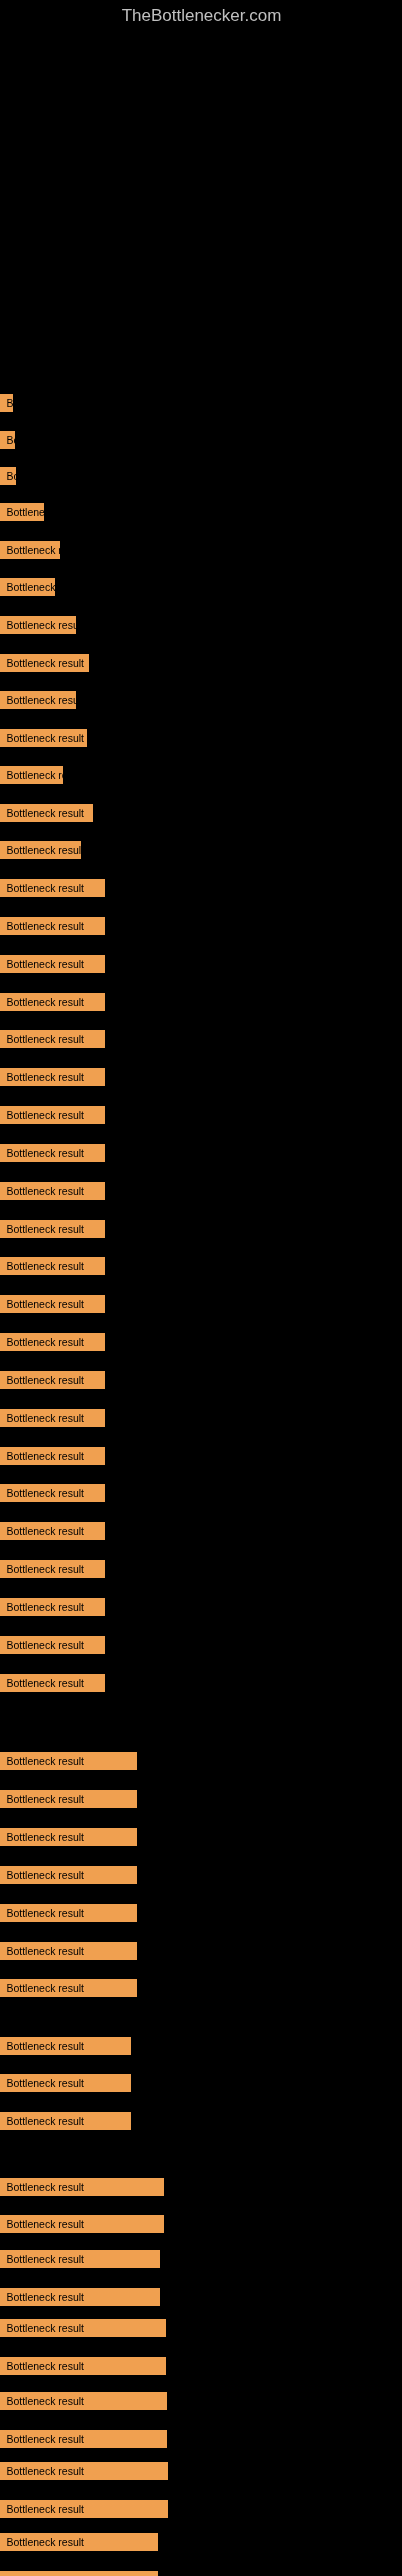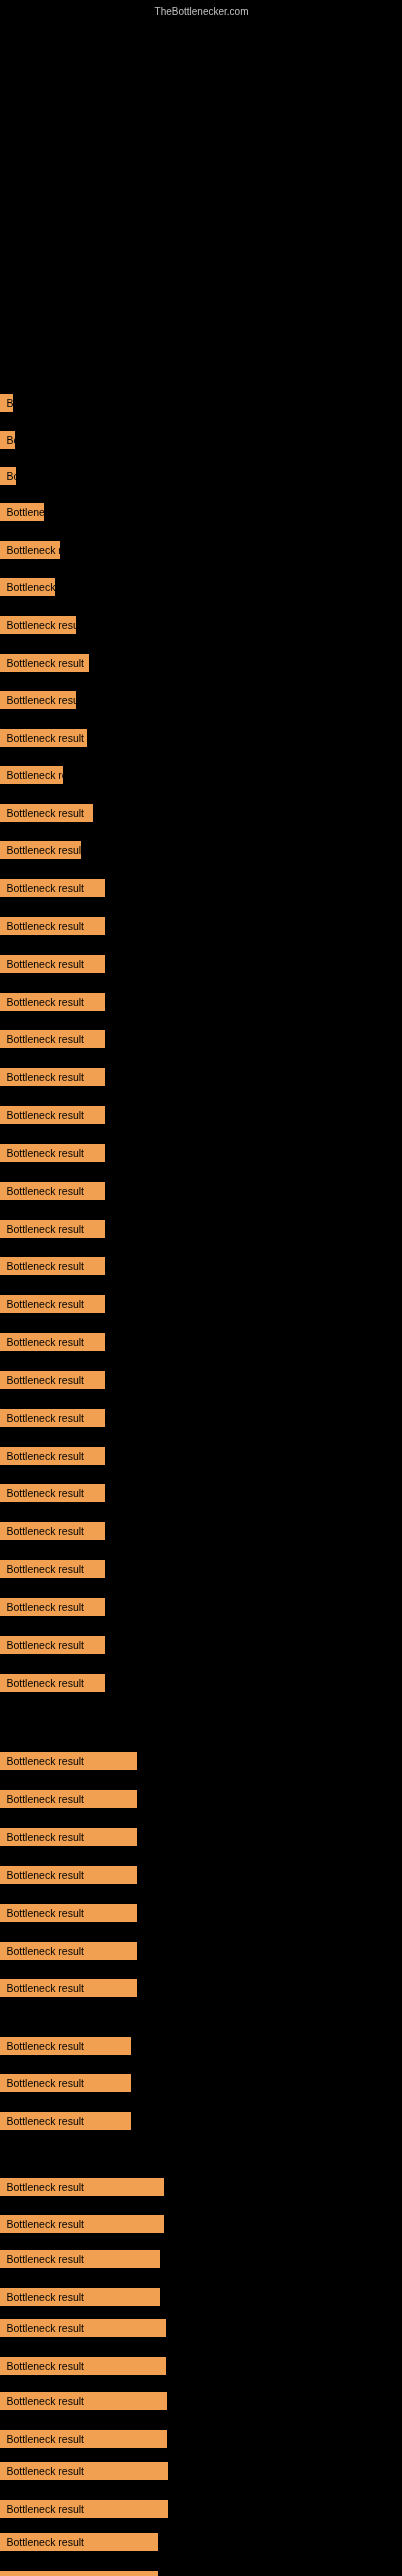--- a/index.html
+++ b/index.html
@@ -16,21 +16,21 @@
       position: relative;
       overflow-x: hidden;
     }
 
     .site-title {
       position: absolute;
       top: 6.4px;
       left: 50%;
       transform: translateX(-50%);
       color: #c0c0c0;
-      font-size: 10px;
+      font-size: 17px;
       white-space: nowrap;
     }
 
     .bottleneck-item {
       position: absolute;
       left: 0;
       background-color: #f0a050;
       color: #000;
       font-size: 10.5px;
       font-weight: normal;

